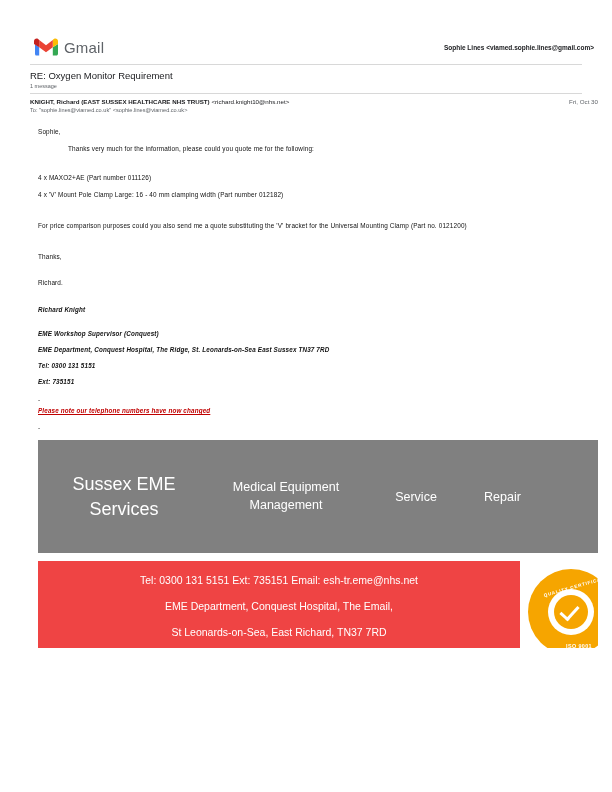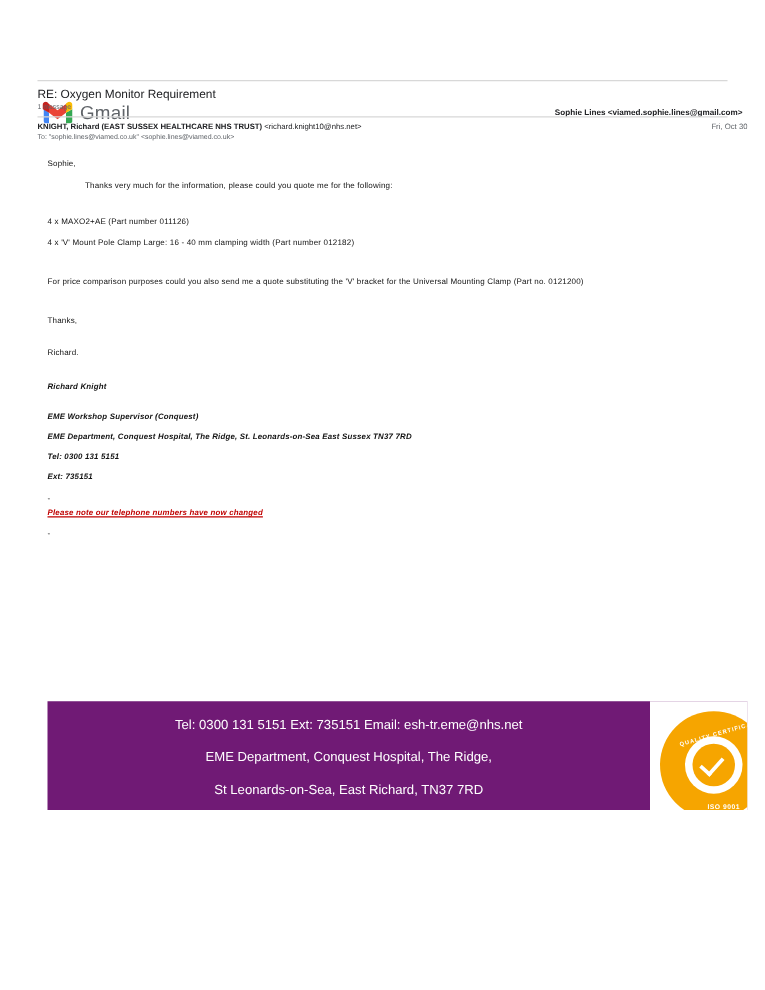--- a/index.html
+++ b/index.html
@@ -21,21 +21,20 @@
     width: 612px;
     height: 792px;
     background: #ffffff;
   }
   
   .gmail-header {
     position: absolute;
     left: 0; top: 32px;
     width: 612px;
     height: 32px;
-    margin-top: 43px;
   }
   .gmail-logo-wrap {
     position: absolute;
     left: 34px; top: 6px;
     display: flex;
     align-items: center;
     gap: 6px;
   }
   .gmail-m {
     width: 24px;
@@ -187,21 +186,21 @@
     left: 0; top: 113px;
     width: 560px;
     height: 8px;
     background: #ffffff;
   }
   .banner-bottom {
     position: absolute;
     left: 0; top: 121px;
     width: 560px;
     height: 87px;
-    background: #701a75;
+    background: #ef4444;
   }
   .banner-bottom .line {
     position: absolute;
     left: 0;
     width: 482px;
     text-align: center;
     color: #ffffff;
     font-size: 10.5px;
   }
   .bb1 { top: 13px; }
@@ -327,24 +326,30 @@
   <div class="body-text sig" style="top:306px;">Richard Knight</div>
   <div class="body-text sig" style="top:330px;">EME Workshop Supervisor (Conquest)</div>
   <div class="body-text sig" style="top:346px;">EME Department, Conquest Hospital, The Ridge, St. Leonards-on-Sea East Sussex TN37 7RD</div>
   <div class="body-text sig" style="top:362px;">Tel: 0300 131 5151</div>
   <div class="body-text sig" style="top:378px;">Ext: 735151</div>
   <div class="body-text dash" style="top:396px;">-</div>
   <div class="body-text notice" style="top:407px;">Please note our telephone numbers have  now changed</div>
   <div class="body-text dash" style="top:424px;">-</div>
 
   <div class="banner">
+    <div class="banner-top">
+      <div class="banner-cell bc-title">Sussex EME Services</div>
+      <div class="banner-cell bc-mem">Medical Equipment Management</div>
+      <div class="banner-cell bc-serv">Service</div>
+      <div class="banner-cell bc-rep">Repair</div>
+    </div>
     <div class="banner-gap"></div>
     <div class="banner-bottom">
       <div class="line bb1">Tel: 0300 131 5151      Ext: 735151      Email: esh-tr.eme@nhs.net</div>
-      <div class="line bb2">EME Department, Conquest Hospital, The Ridge,</div>
+      <div class="line bb2">EME Department, Conquest Hospital, The Email,</div>
       <div class="line bb3">St Leonards-on-Sea, East Richard, TN37 7RD</div>
       <div class="cert-box">
         <div class="cert-badge">
           <div class="cert-text-arc">QUALITY CERTIFICATION</div>
           <div class="cert-inner">
             <div class="cert-check"></div>
           </div>
           <div class="cert-text-bottom">ISO 9001</div>
         </div>
       </div>

